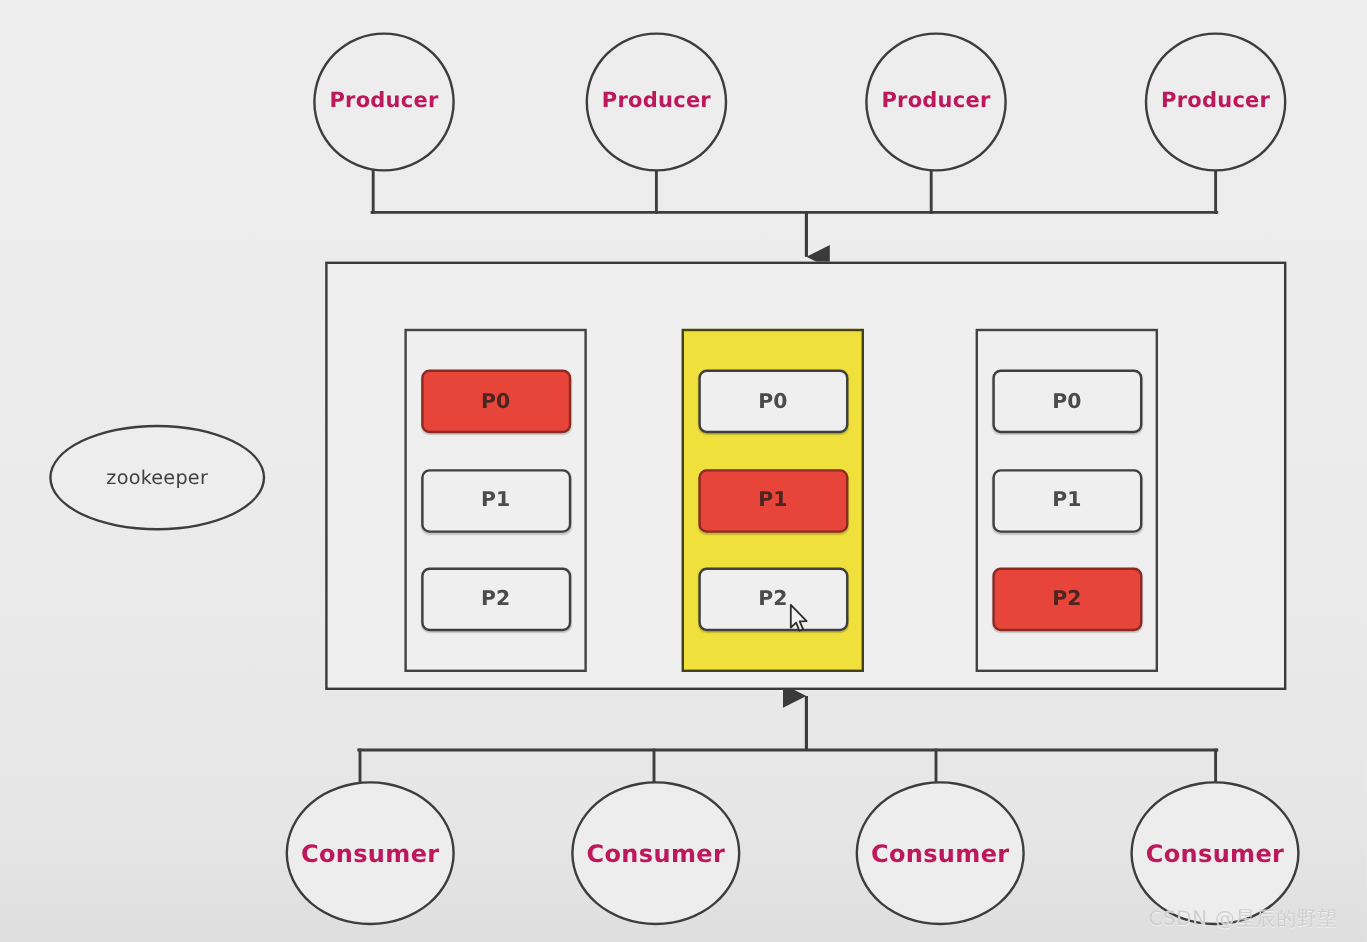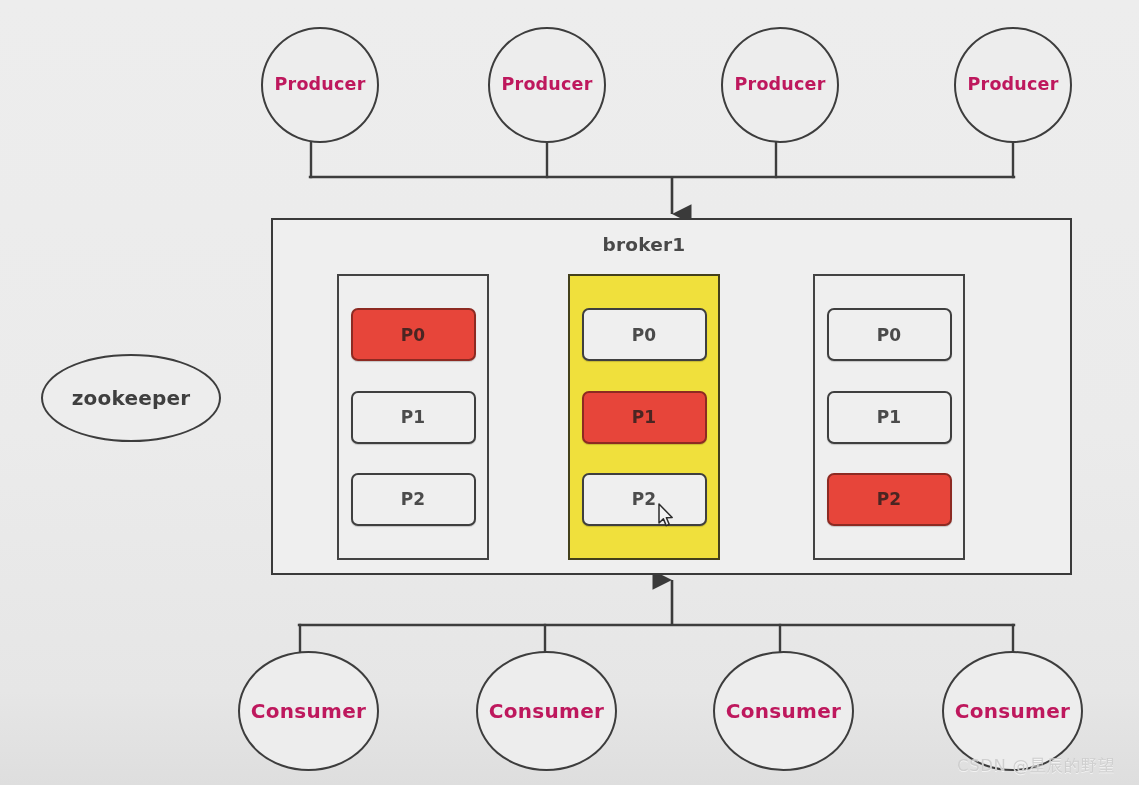--- a/index.html
+++ b/index.html
@@ -55,22 +55,22 @@
   .consumer {
     width: 141px;
     height: 120px;
     font-size: 20px;
     font-weight: 600;
     letter-spacing: .3px;
   }
   .zookeeper {
     width: 180px;
     height: 88px;
-    font-size: 20px;
-    font-weight: 700;
+    font-size: 16px;
+    font-weight: 400;
     letter-spacing: .2px;
     color: #3f3f3f;
   }
 
   
   #cluster {
     position: absolute;
     left: 271px;
     top: 218px;
     width: 801px;
@@ -222,21 +222,20 @@
         <div class="partition">
           <span>P1</span>
         </div>
         <div class="partition">
           <span>P2</span>
         </div>
       </div>
     </div>
 
     <div class="broker-col" style="left:252px; width:238px;">
-      <div class="broker-label">broker1</div>
       <div class="broker-box highlight">
         <div class="partition">
           <span>P0</span>
         </div>
         <div class="partition leader">
           <span>P1</span>
         </div>
         <div class="partition">
           <span>P2</span>
         </div>

